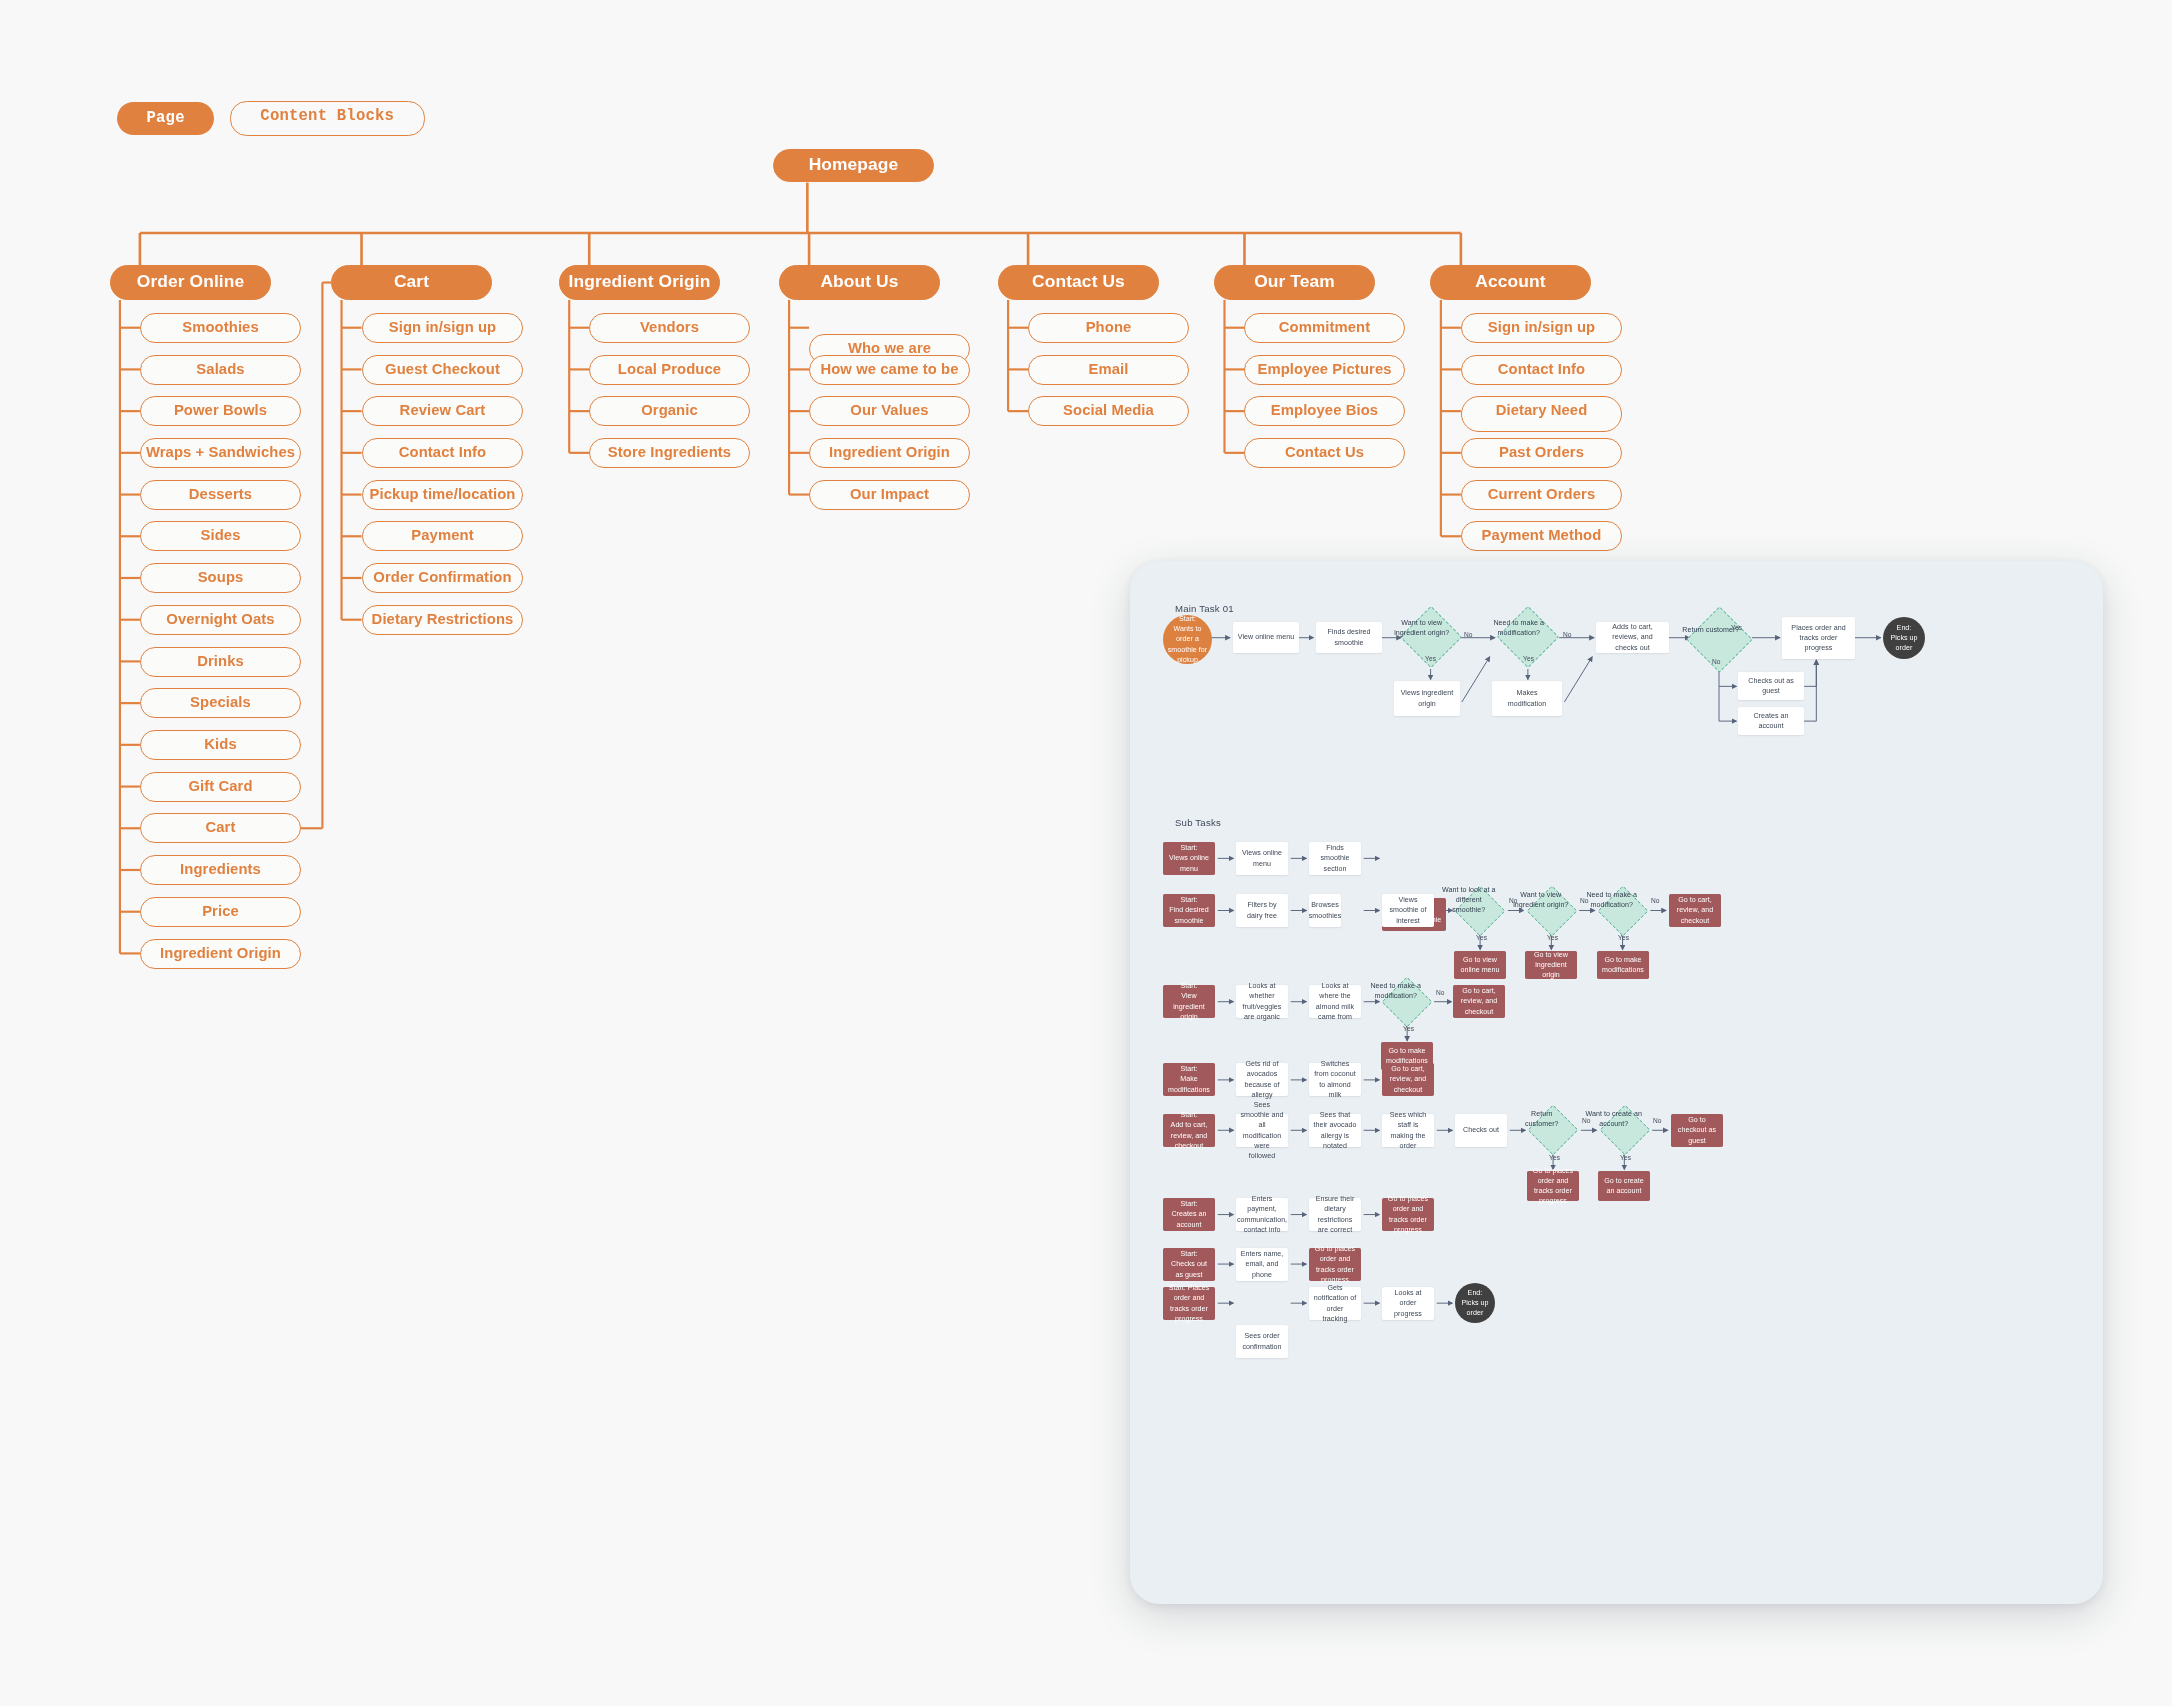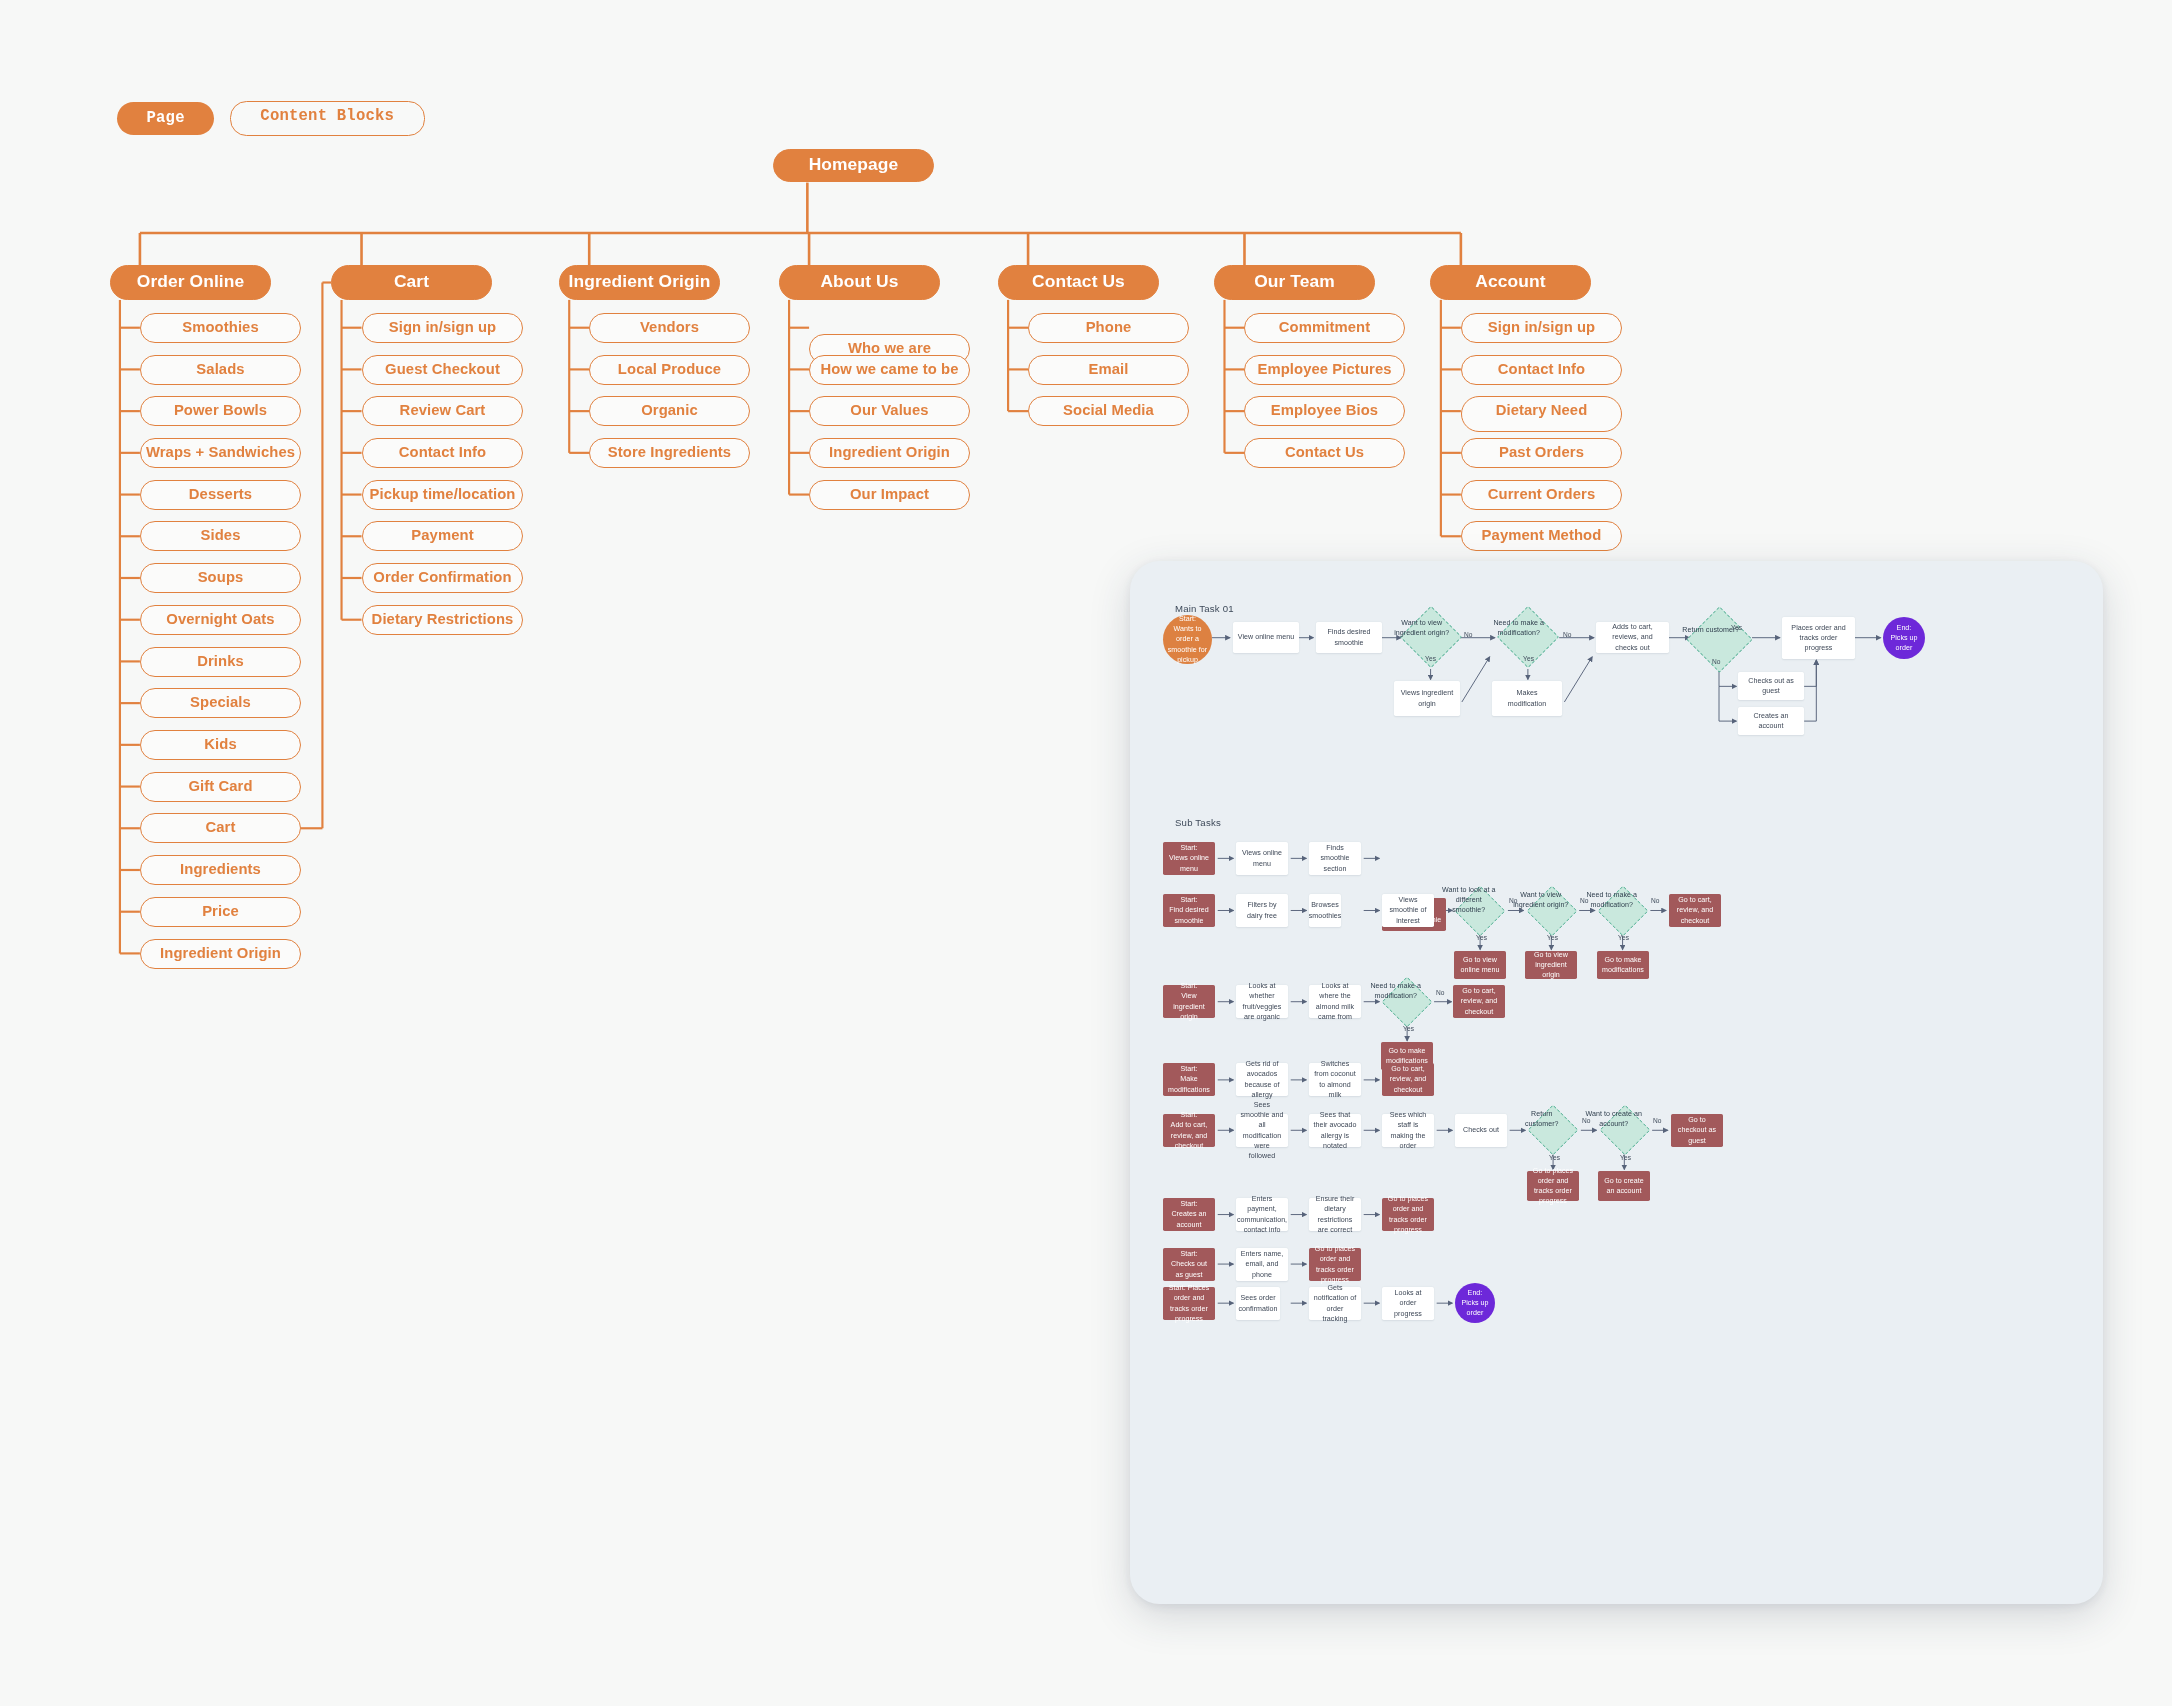--- a/index.html
+++ b/index.html
@@ -52,21 +52,21 @@
   }
   #flowpanel svg.edges{position:absolute;left:0;top:0;width:973px;height:1043px;}
 
   .fnode{
     position:absolute;box-sizing:border-box;display:flex;align-items:center;justify-content:center;
     text-align:center;font-size:7.1px;line-height:1.42;letter-spacing:0.04px;padding:1.7px 4.3px;
   }
   .fnode.proc{background:#ffffff;color:#3d4756;border-radius:1.7px;
     box-shadow:0 0.9px 1.7px rgba(40,55,75,.10);}
   .fnode.start-o{background:#dd8141;color:#ffffff;border-radius:50%;}
-  .fnode.end-o{background:#6d28d9;color:#ffffff;border-radius:50%;}
+  .fnode.end-o{background:#404040;color:#ffffff;border-radius:50%;}
   .fnode.maroon{background:#a2595b;color:#ffffff;border-radius:1.7px;}
   .fnode.dec{
     background:#c9e8dd;color:#31404f;
     border:0.9px dashed #5cb49a;
     transform:rotate(45deg);border-radius:1.7px;
   }
   .fnode.dec > span{transform:rotate(-45deg);display:block;width:97px;}
 
   .elabel{position:absolute;font-size:6.6px;color:#3e4a5a;letter-spacing:0.1px;white-space:nowrap;}
 </style>
@@ -449,21 +449,21 @@
       </div>
       <div class="fnode proc" style="left: 106px; top: 687px; width: 52px; height: 33px;">
         <span>Enters name, email, and phone</span>
       </div>
       <div class="fnode maroon" style="left: 179px; top: 687px; width: 52px; height: 33px;">
         <span>Go to places order and tracks order progress</span>
       </div>
       <div class="fnode maroon" style="left: 33px; top: 726px; width: 52px; height: 33px;">
         <span>Start: Places order and tracks order progress</span>
       </div>
-      <div class="fnode proc" style="left: 106px; top: 726px; width: 44px; height: 33px;">
+      <div class="fnode proc" style="left: 106px; top: 764px; width: 52px; height: 33px;">
         <span>Sees order confirmation</span>
       </div>
       <div class="fnode proc" style="left: 179px; top: 726px; width: 52px; height: 33px;">
         <span>Gets notification of order tracking</span>
       </div>
       <div class="fnode proc" style="left: 252px; top: 726px; width: 52px; height: 33px;">
         <span>Looks at order progress</span>
       </div>
       <div class="fnode end-o" style="left: 325px; top: 722px; width: 40px; height: 40px;">
         <span>End:<br>Picks up order</span>

